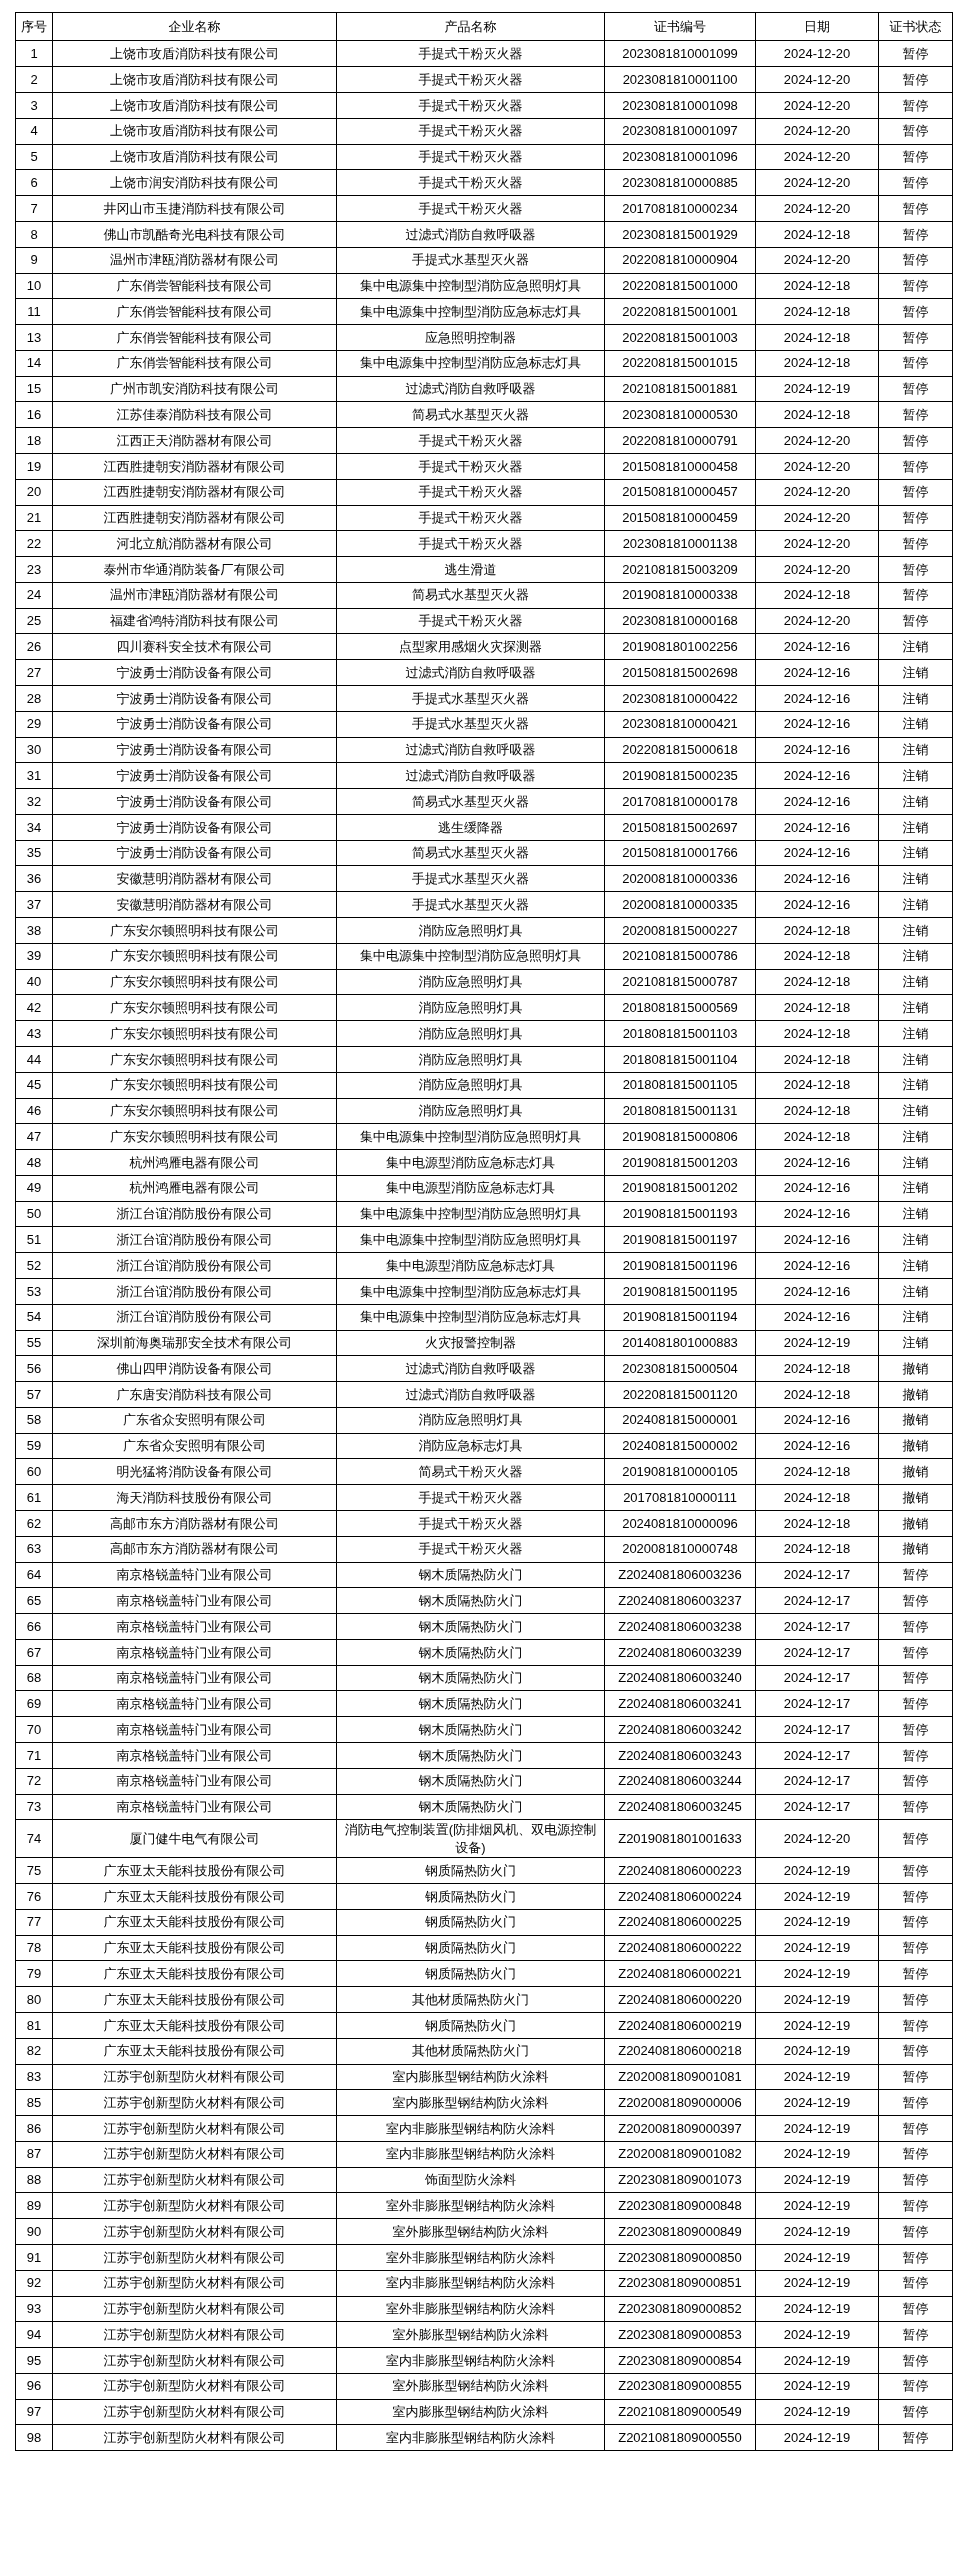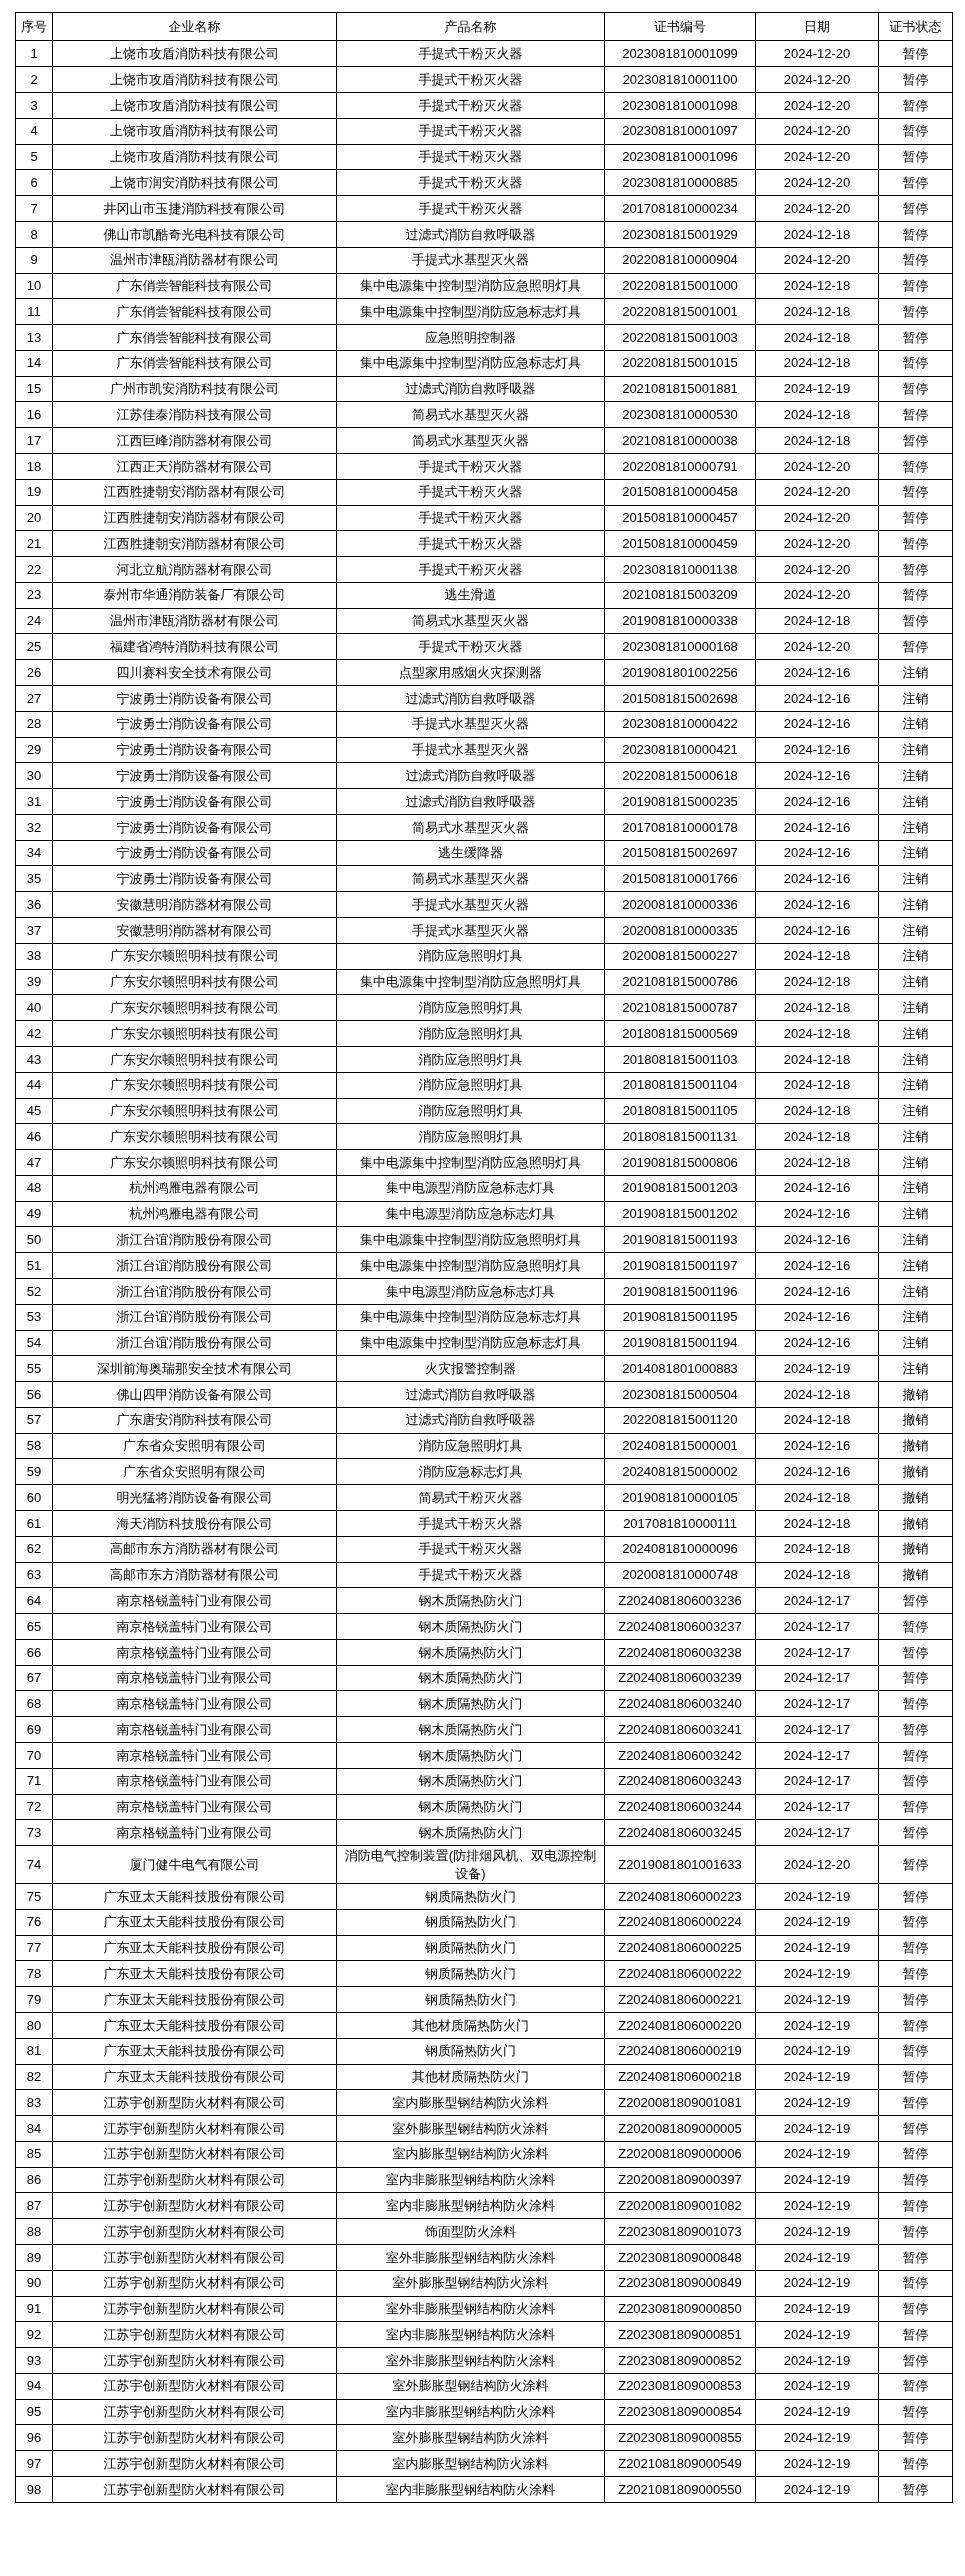--- a/index.html
+++ b/index.html
@@ -175,28 +175,20 @@
       </tr>
       <tr>
         <td>16</td>
         <td>江苏佳泰消防科技有限公司</td>
         <td>简易式水基型灭火器</td>
         <td>2023081810000530</td>
         <td>2024-12-18</td>
         <td>暂停</td>
       </tr>
       <tr>
-        <td>17</td>
-        <td>江西巨峰消防器材有限公司</td>
-        <td>简易式水基型灭火器</td>
-        <td>2021081810000038</td>
-        <td>2024-12-18</td>
-        <td>暂停</td>
-      </tr>
-      <tr>
         <td>18</td>
         <td>江西正天消防器材有限公司</td>
         <td>手提式干粉灭火器</td>
         <td>2022081810000791</td>
         <td>2024-12-20</td>
         <td>暂停</td>
       </tr>
       <tr>
         <td>19</td>
         <td>江西胜捷朝安消防器材有限公司</td>
@@ -691,28 +683,20 @@
         <td>其他材质隔热防火门</td>
         <td>Z2024081806000218</td>
         <td>2024-12-19</td>
         <td>暂停</td>
       </tr>
       <tr>
         <td>83</td>
         <td>江苏宇创新型防火材料有限公司</td>
         <td>室内膨胀型钢结构防火涂料</td>
         <td>Z2020081809001081</td>
-        <td>2024-12-19</td>
-        <td>暂停</td>
-      </tr>
-      <tr>
-        <td>84</td>
-        <td>江苏宇创新型防火材料有限公司</td>
-        <td>室外膨胀型钢结构防火涂料</td>
-        <td>Z2020081809000005</td>
         <td>2024-12-19</td>
         <td>暂停</td>
       </tr>
       <tr>
         <td>85</td>
         <td>江苏宇创新型防火材料有限公司</td>
         <td>室内膨胀型钢结构防火涂料</td>
         <td>Z2020081809000006</td>
         <td>2024-12-19</td>
         <td>暂停</td>

